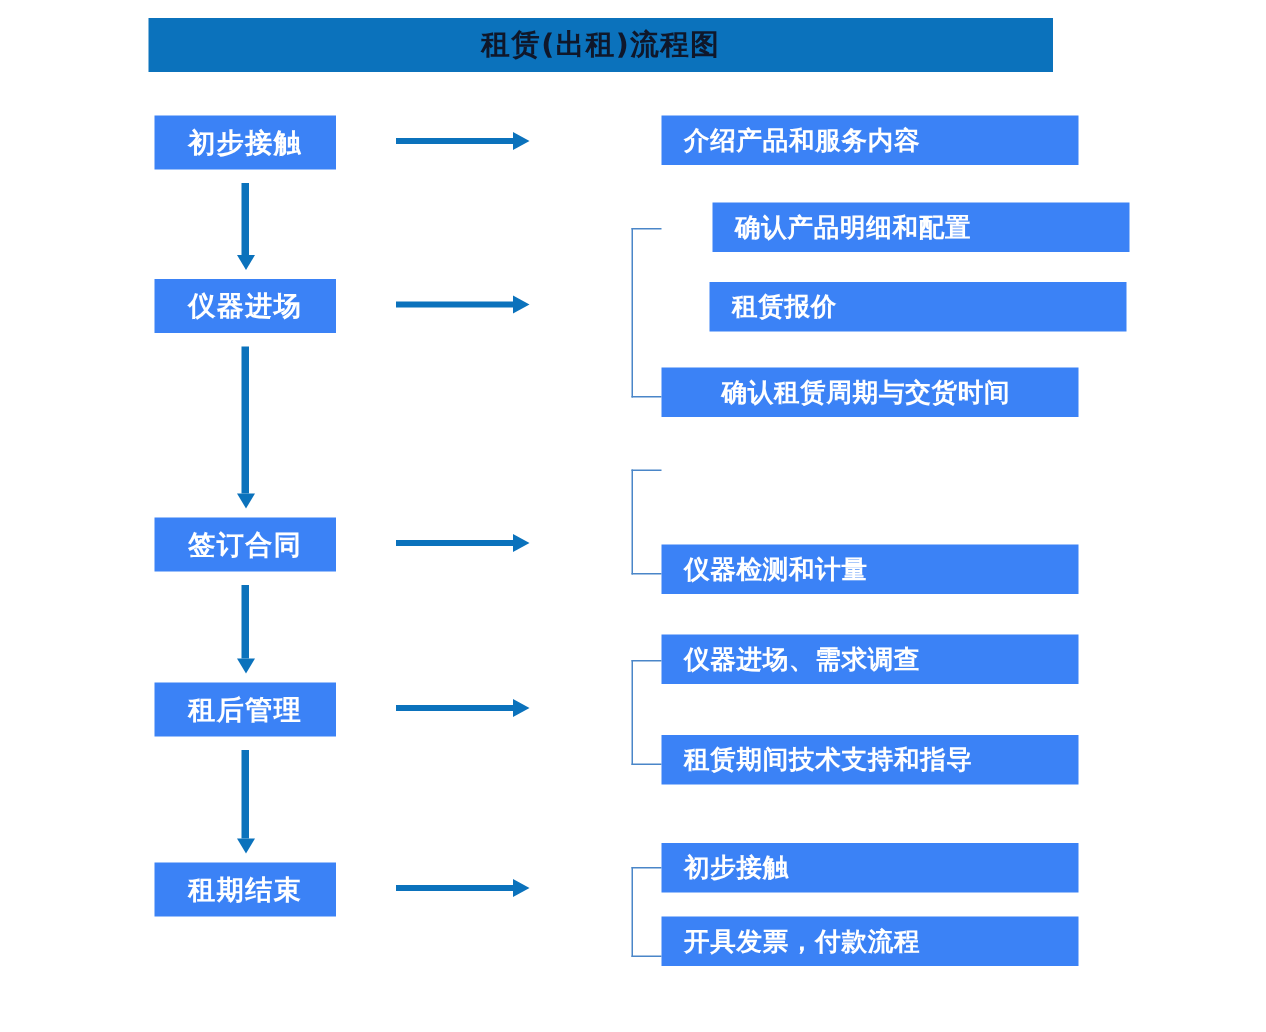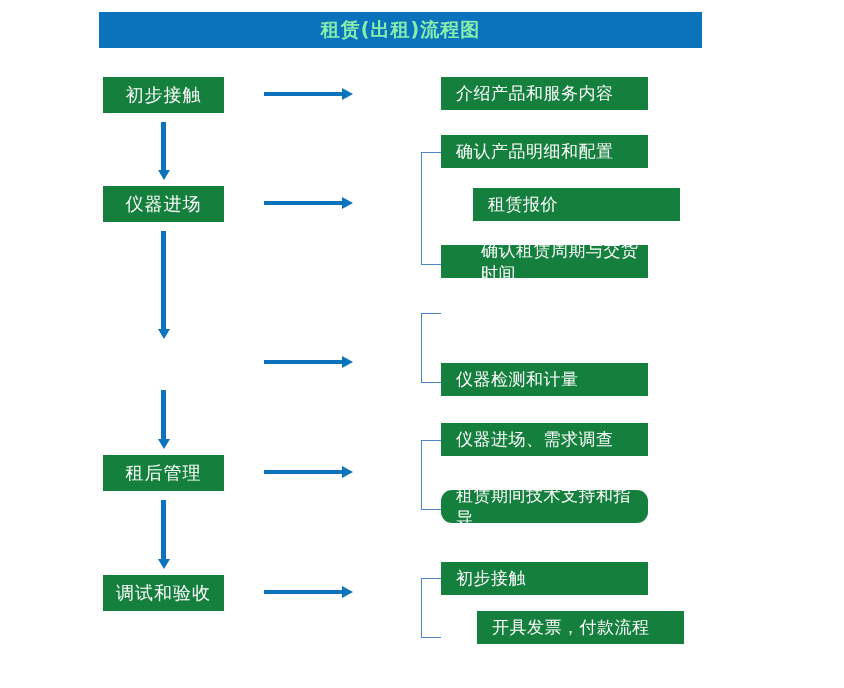--- a/index.html
+++ b/index.html
@@ -15,53 +15,53 @@
     overflow: hidden;
   }
   #canvas {
     position: absolute;
     left: 0; top: 0;
     width: 844px;
     height: 688px;
   }
   .box {
     position: absolute;
-    background: #15803d;
+    background: #3b82f6;
     color: #ffffff;
-    font-weight: normal;
+    font-weight: bold;
     display: flex;
     align-items: center;
     box-sizing: border-box;
   }
   .title-bar {
     position: absolute;
     left: 99px;
     top: 12px;
     width: 603px;
     height: 36px;
     background: #0B72BC;
-    color: #86efac;
+    color: #0f172a;
     font-weight: bold;
     font-size: 19px;
     display: flex;
     align-items: center;
     justify-content: center;
     letter-spacing: 1px;
   }
   .stage-box {
     left: 103px;
     width: 121px;
     height: 36px;
     font-size: 18px;
     justify-content: center;
     letter-spacing: 1px;
   }
   .detail-box {
     left: 441px;
-    width: 207px;
+    width: 278px;
     height: 33px;
     font-size: 17px;
     padding-left: 15px;
     letter-spacing: 0.5px;
   }
   .v-arrow {
     position: absolute;
     width: 10px;
     background: transparent;
   }
@@ -114,22 +114,23 @@
 </style>
 </head>
 <body>
 
 <div id="canvas">
 
   <div class="title-bar">租赁(出租)流程图</div>
 
   <div class="box stage-box" style="top:77px;">初步接触</div>
   <div class="box stage-box" style="top:186px;">仪器进场</div>
+  <div class="box stage-box" style="top:345px;">签订合同</div>
   <div class="box stage-box" style="top:455px;">租后管理</div>
-  <div class="box stage-box" style="top:575px;">调试和验收</div>
+  <div class="box stage-box" style="top:575px;">租期结束</div>
 
   <div class="v-arrow" style="left:158px; top:122px; height:58px;">
     <div class="shaft" style="height:48px;"></div>
     <div class="head"></div>
   </div>
   <div class="v-arrow" style="left:158px; top:231px; height:108px;">
     <div class="shaft" style="height:98px;"></div>
     <div class="head"></div>
   </div>
   <div class="v-arrow" style="left:158px; top:390px; height:59px;">
@@ -162,25 +163,25 @@
     <div class="head"></div>
   </div>
 
   <div class="bracket" style="left:421px; top:152px; width:20px; height:113px;"></div>
   <div class="bracket" style="left:421px; top:313px; width:20px; height:70px;"></div>
   <div class="bracket" style="left:421px; top:440px; width:20px; height:70px;"></div>
   <div class="bracket" style="left:421px; top:578px; width:20px; height:60px;"></div>
 
   <div class="box detail-box" style="top:77px;">介绍产品和服务内容</div>
 
-  <div class="box detail-box" style="top:135px;">确认产品明细和配置</div>
+  <div class="box detail-box" style="top:135px;margin-left:34px;">确认产品明细和配置</div>
   <div class="box detail-box" style="top:188px;margin-left:32px;">租赁报价</div>
   <div class="box detail-box" style="top:245px;padding-left:40px;">确认租赁周期与交货时间</div>
 
   <div class="box detail-box" style="top:363px;text-align:right;">仪器检测和计量</div>
 
   <div class="box detail-box" style="top:423px;">仪器进场、需求调查</div>
-  <div class="box detail-box" style="top:490px;border-radius:11px;">租赁期间技术支持和指导</div>
+  <div class="box detail-box" style="top:490px;">租赁期间技术支持和指导</div>
 
   <div class="box detail-box" style="top:562px;">初步接触</div>
-  <div class="box detail-box" style="top:611px;margin-left:36px;">开具发票，付款流程</div>
+  <div class="box detail-box" style="top:611px;">开具发票，付款流程</div>
 
 </div>
 
 </body></html>

